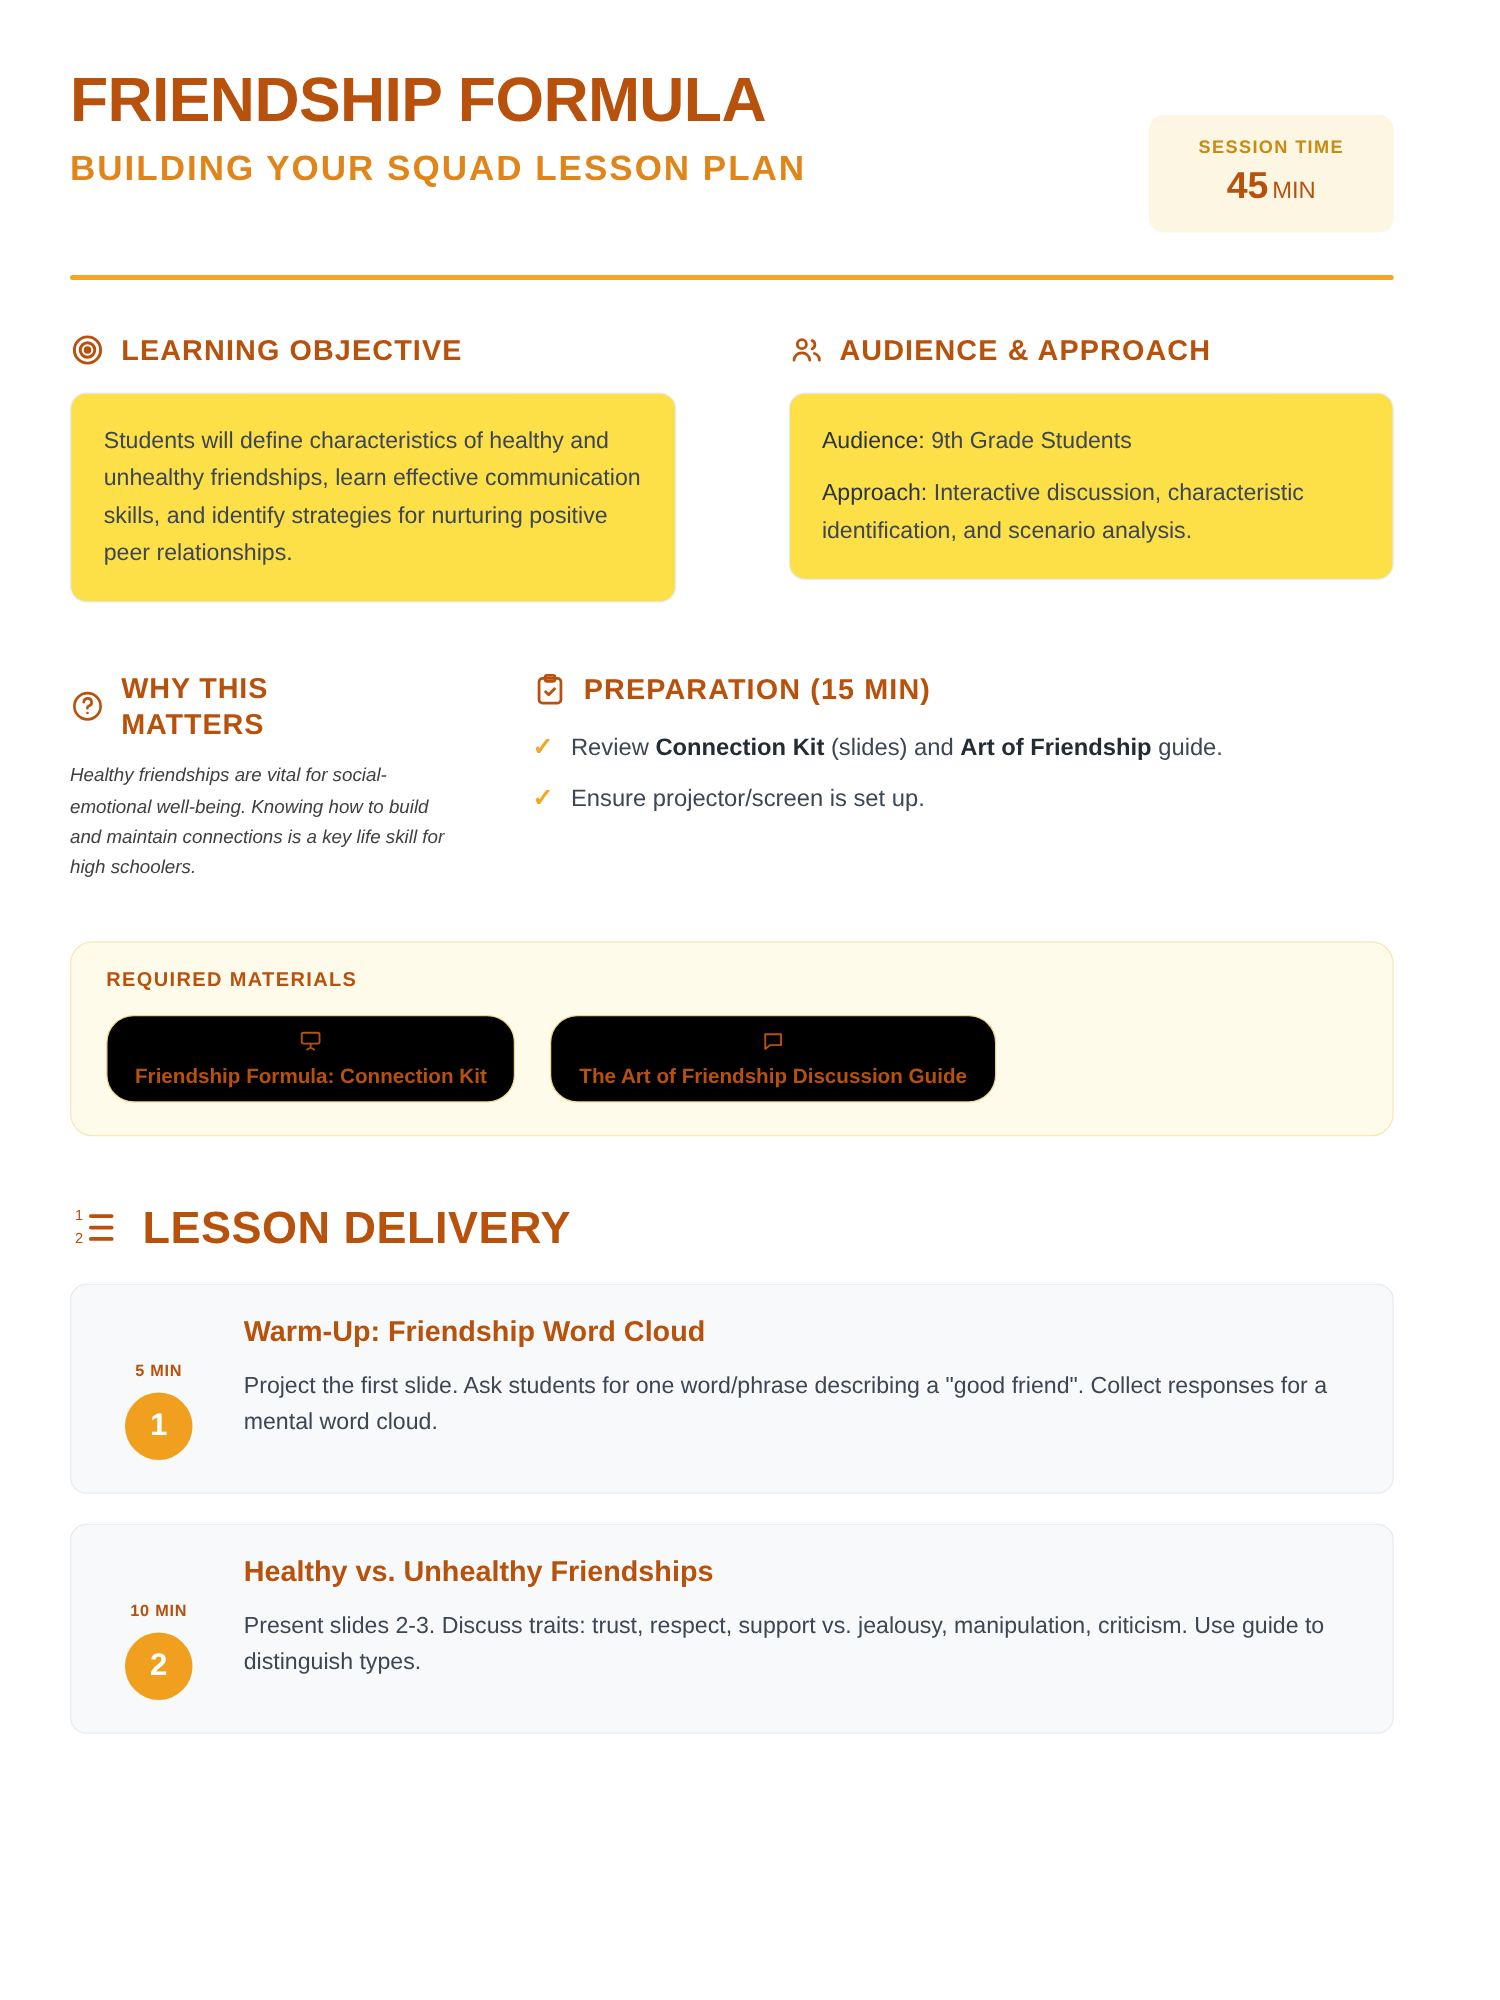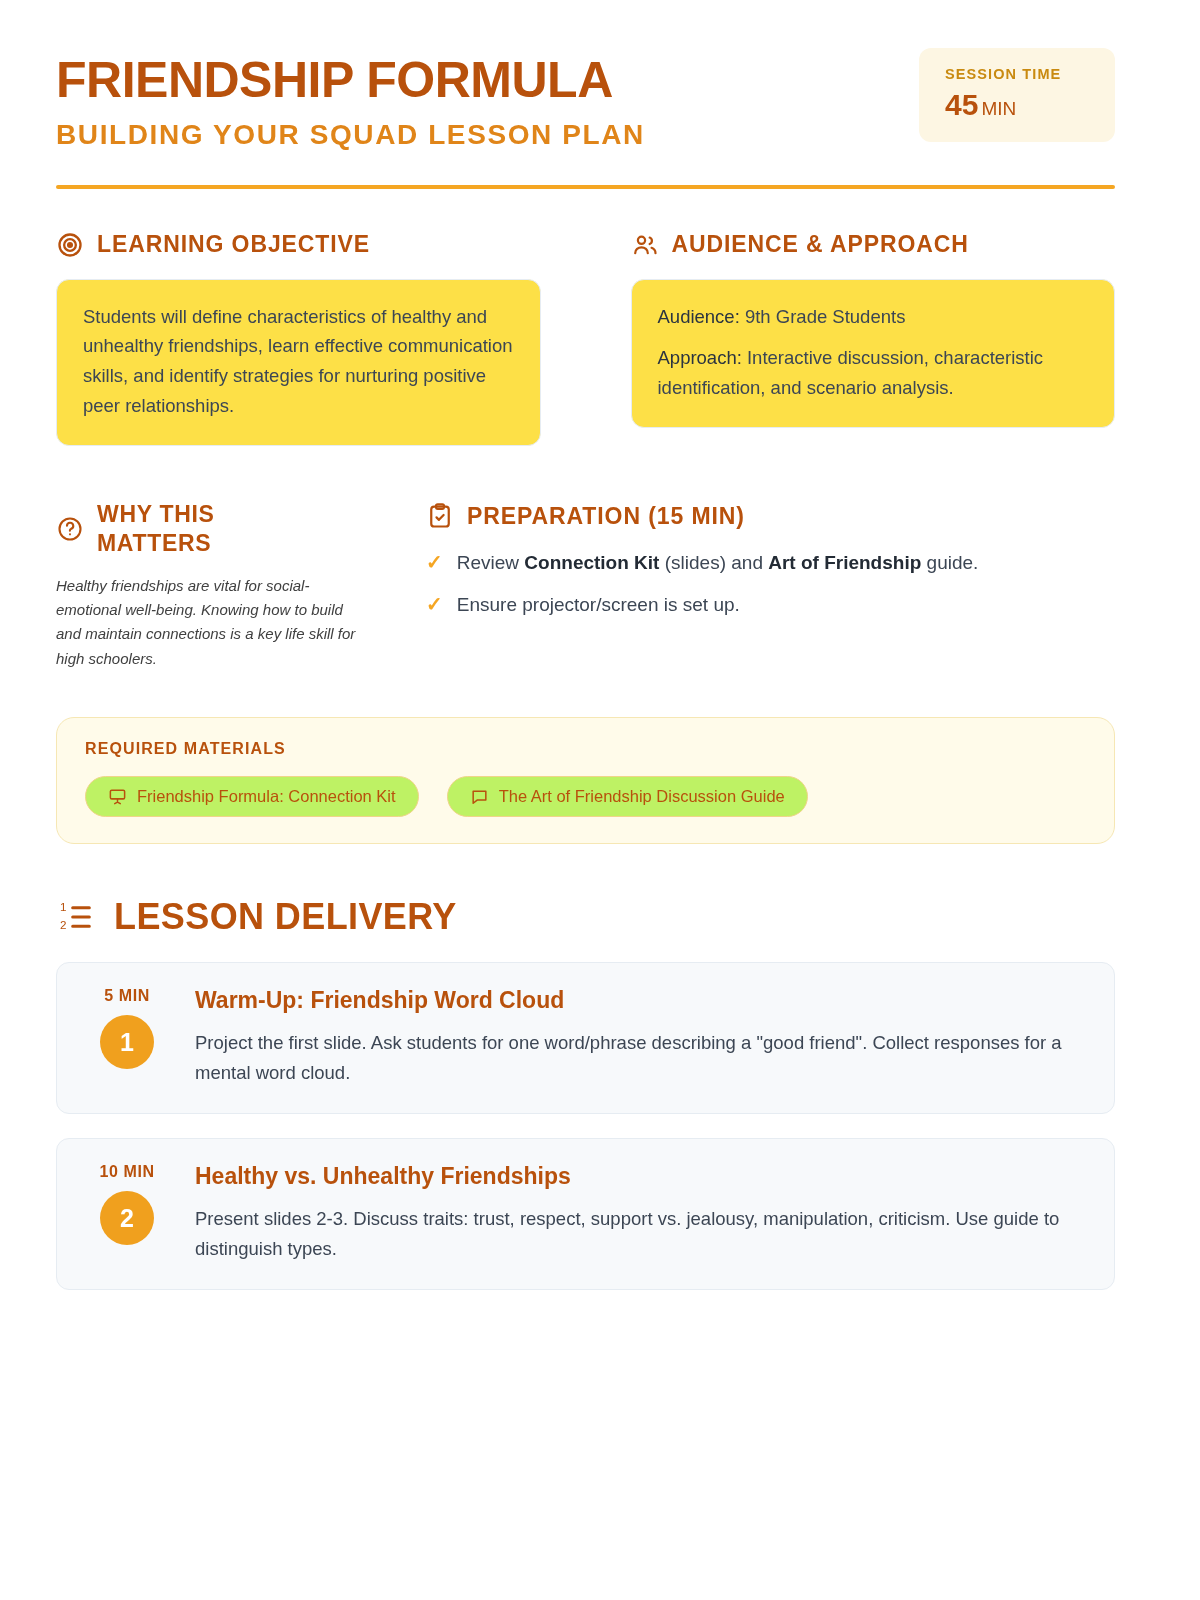--- a/index.html
+++ b/index.html
@@ -36,22 +36,23 @@
     margin-top: 12px;
     font-size: 28px;
     font-weight: 700;
     letter-spacing: 1.6px;
     color: #e08519;
   }
   .session-box {
     background: #fdf6e3;
     border-radius: 12px;
     padding: 18px 26px 20px 26px;
-    text-align: left;
+    text-align: center;
     min-width: 196px;
+    margin-top: 44px;
   }
   .session-label {
     font-size: 14.5px;
     font-weight: 700;
     letter-spacing: 1.1px;
     color: #c98a10;
   }
   .session-value {
     margin-top: 6px;
     color: #b8510c;
@@ -168,28 +169,29 @@
     font-size: 16px;
     font-weight: 700;
     letter-spacing: 1.1px;
     color: #b8510c;
   }
   .chips { margin-top: 18px; display: flex; gap: 28px; }
   .chip {
     display: inline-flex;
     align-items: center;
     gap: 10px;
-    background: #bef264;
+    background: #000000;
     border: 1.5px solid #f0d48a;
     border-radius: 22px;
     padding: 10px 22px;
     font-size: 16.5px;
-    font-weight: 400;
+    font-weight: 700;
     color: #b8510c;
     white-space: nowrap;
+    flex-direction: column;
   }
 
   
   .delivery-head {
     margin-top: 52px;
     display: flex;
     align-items: center;
     gap: 18px;
   }
   .delivery-title {
@@ -207,24 +209,25 @@
     display: flex;
     gap: 22px;
   }
   .step-left {
     width: 92px;
     flex: 0 0 92px;
     text-align: center;
     padding-top: 2px;
   }
   .step-time {
-    font-size: 16px;
+    font-size: 13px;
     font-weight: 700;
     letter-spacing: 0.6px;
     color: #b8510c;
+    margin-top: 37px;
   }
   .step-num {
     margin: 10px auto 0 auto;
     width: 54px;
     height: 54px;
     border-radius: 50%;
     background: #f0a01e;
     color: #ffffff;
     font-size: 25px;
     font-weight: 800;

